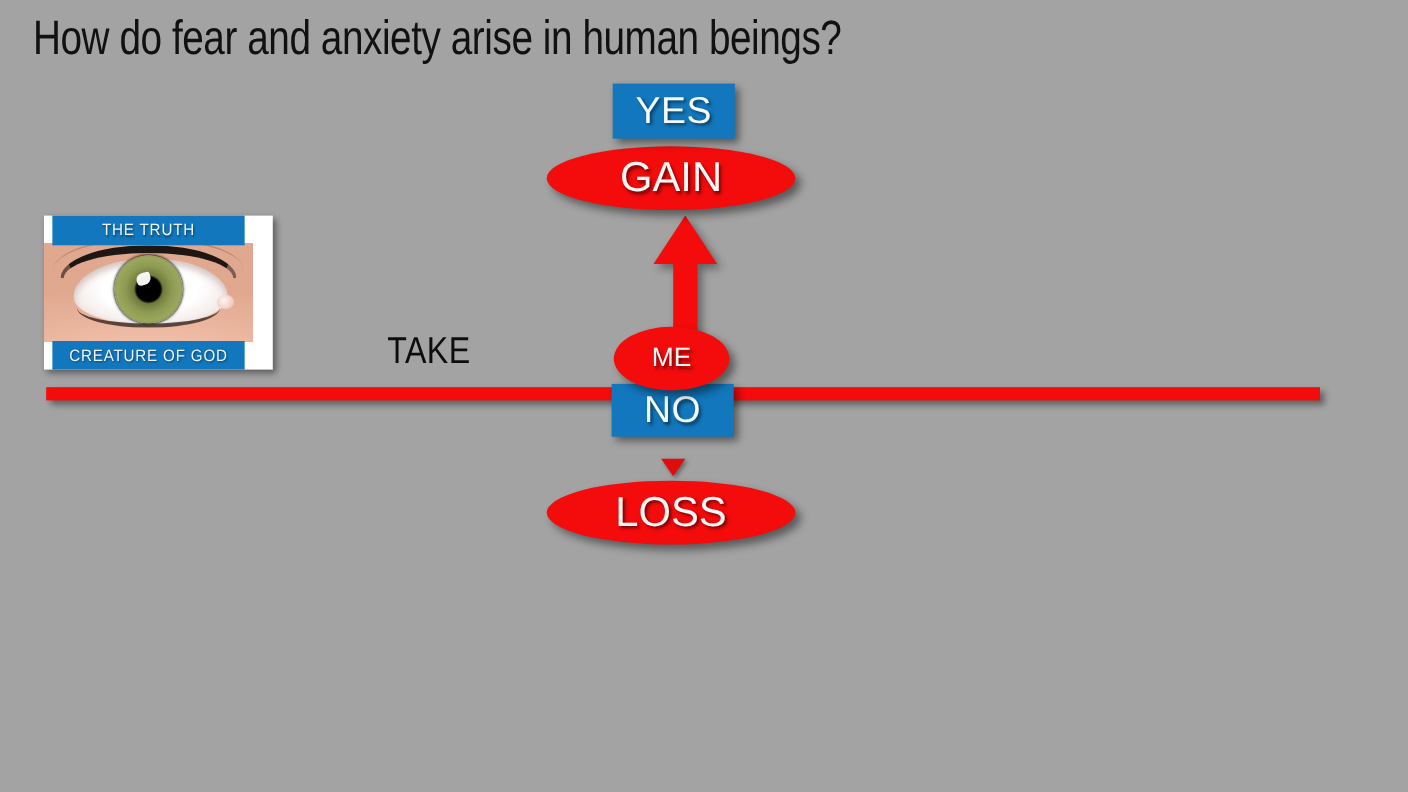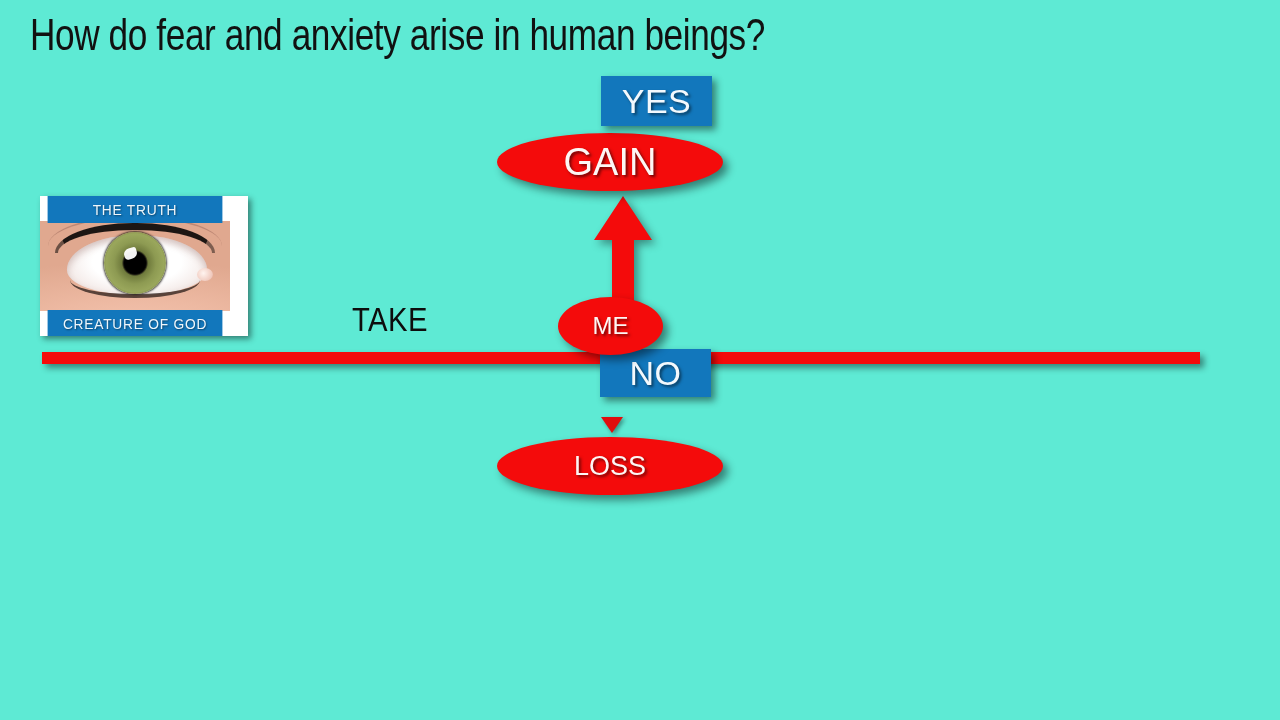--- a/index.html
+++ b/index.html
@@ -12,21 +12,21 @@
     height: 720px;
     position: relative;
     overflow: hidden;
     font-family: "Liberation Sans", sans-serif;
     -webkit-font-smoothing: antialiased;
   }
 
   .slide {
     position: absolute;
     inset: 0;
-    background: #5eead4;
+    background: #a3a3a3;
     text-decoration: underline;
   }
 
   
   .slide-title {
     position: absolute;
     left: 30px;
     top: 10px;
     font-family: "Liberation Sans", sans-serif;
     font-size: 44px;
@@ -190,21 +190,20 @@
     position: absolute;
     background: #1277bc;
     color: #f3f9fd;
     display: flex;
     align-items: center;
     justify-content: center;
     font-size: 34px;
     letter-spacing: 0.5px;
     text-shadow: 2px 2px 3px rgba(0,0,0,0.5);
     box-shadow: 4px 4px 7px rgba(0,0,0,0.45);
-    margin-left: 44px;
   }
   .box-yes { left: 557px; top: 76px; width: 111px; height: 50px; z-index: 4; }
   .box-no  { left: 556px; top: 349px; width: 111px; height: 48px; z-index: 6; }
 
   
   .no-arrowhead {
     position: absolute;
     left: 601px;
     top: 417px;
     width: 0;
@@ -223,21 +222,21 @@
     border-radius: 50%;
     display: flex;
     align-items: center;
     justify-content: center;
     color: #fdf7f5;
     text-shadow: 2px 2px 3px rgba(0,0,0,0.55);
     box-shadow: 5px 5px 8px rgba(0,0,0,0.45);
   }
   .ell-gain { left: 497px; top: 133px; width: 226px; height: 58px; font-size: 38px; z-index: 3; }
   .ell-me   { left: 558px; top: 297px; width: 105px; height: 58px; font-size: 24px; z-index: 7; }
-  .ell-loss { left: 497px; top: 437px; width: 226px; height: 58px; font-size: 27px; z-index: 4; }
+  .ell-loss { left: 497px; top: 437px; width: 226px; height: 58px; font-size: 38px; z-index: 4; }
 
   
   .up-arrow {
     position: absolute;
     left: 594px;
     top: 196px;
     width: 58px;
     height: 112px;
     z-index: 2;
     filter: drop-shadow(4px 4px 4px rgba(0,0,0,0.4));

